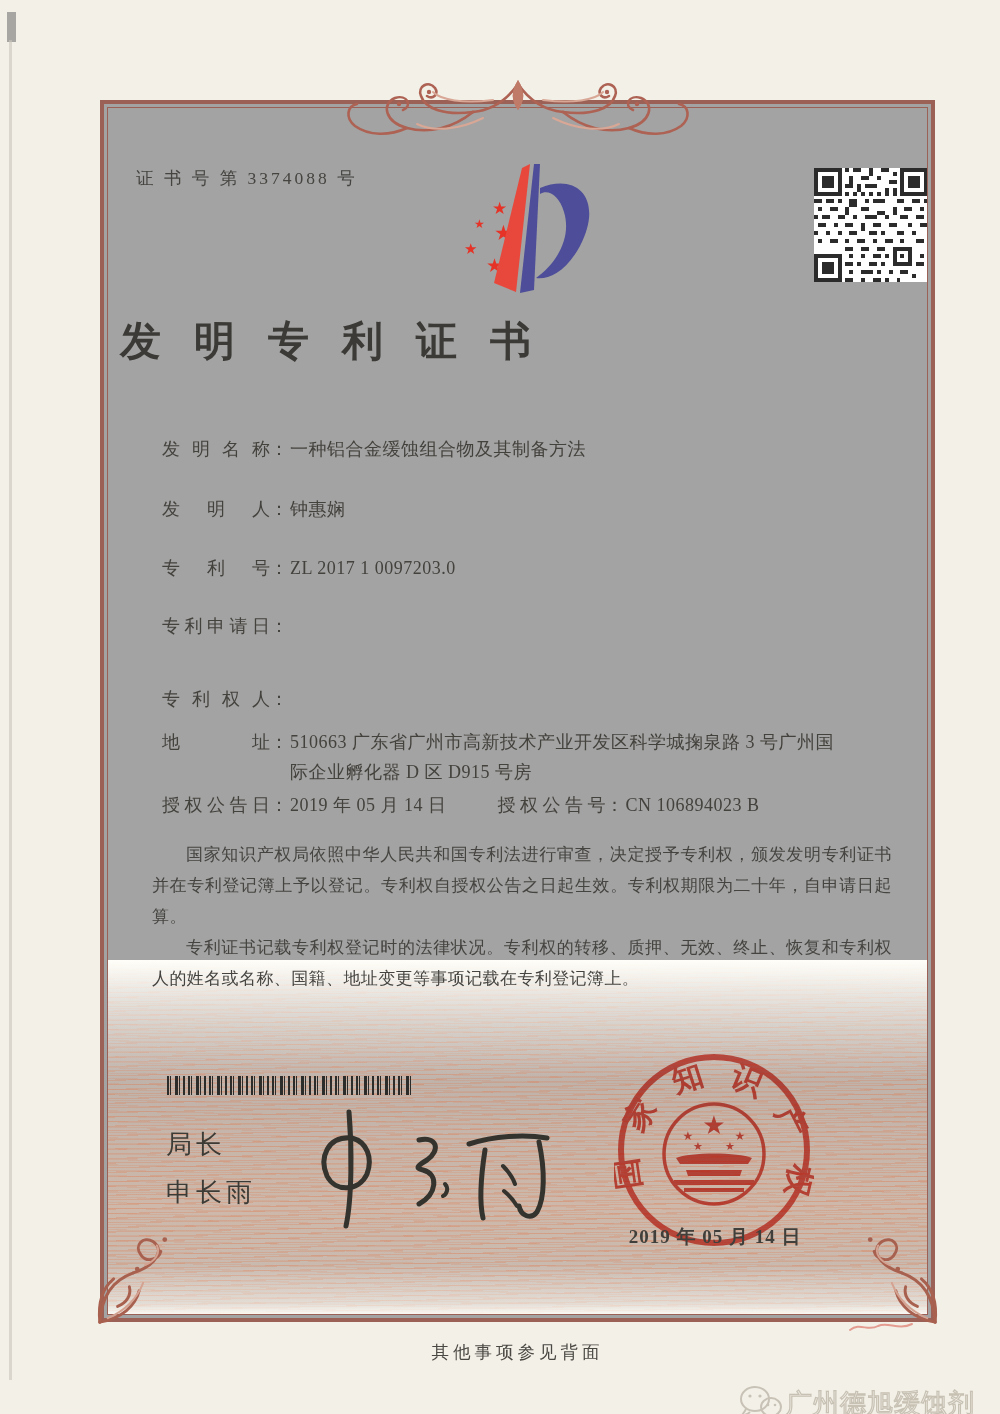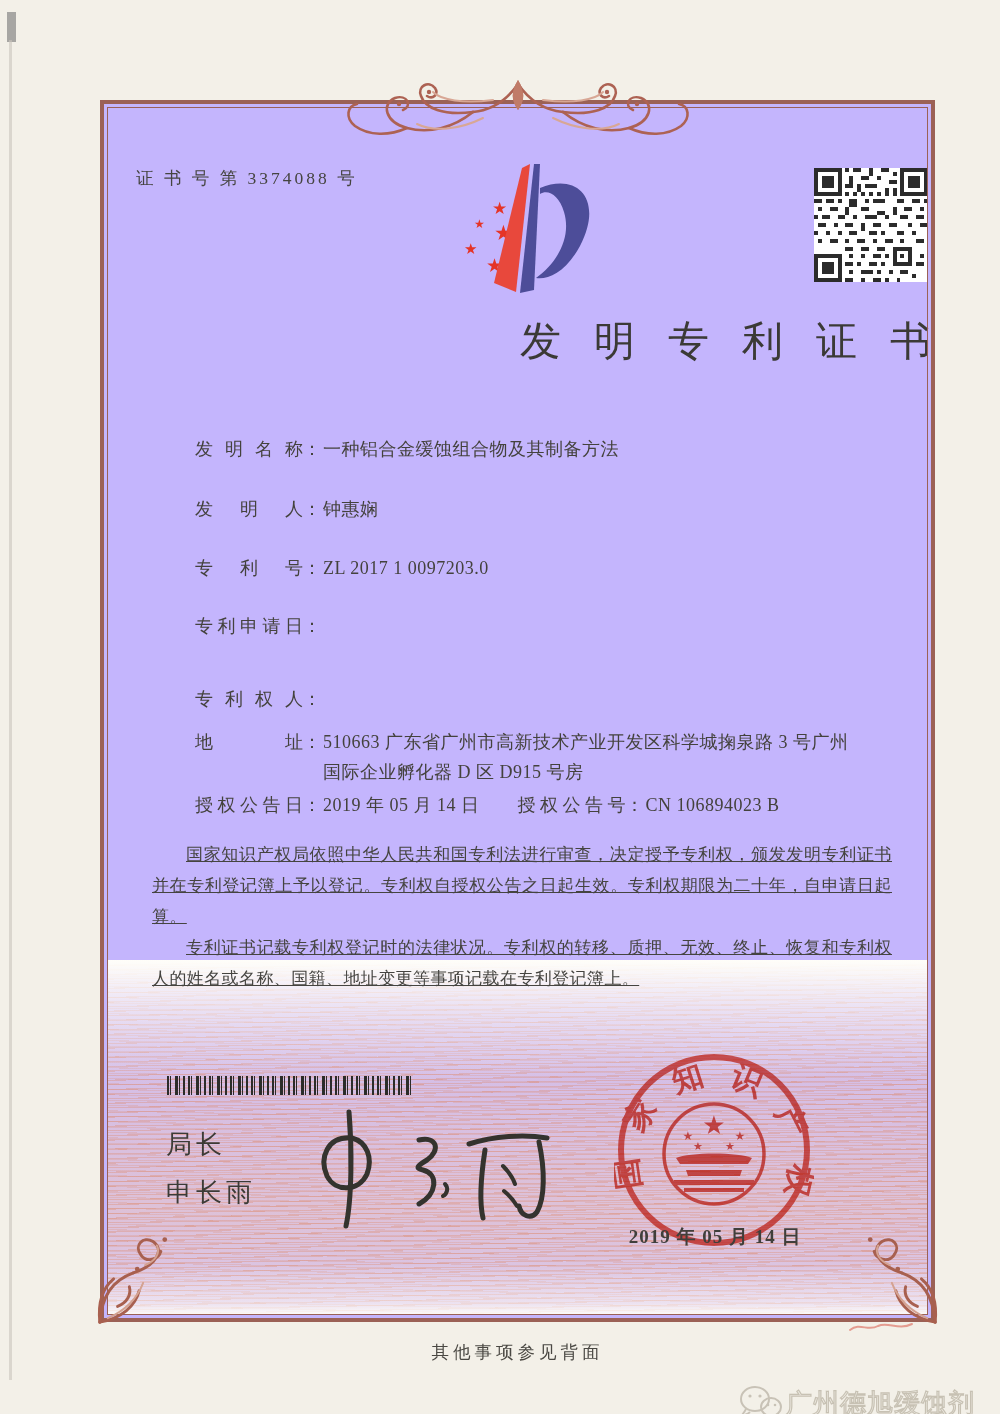--- a/index.html
+++ b/index.html
@@ -8,21 +8,21 @@
     background:#f3f0e8;
     font-family:"Liberation Serif","DejaVu Serif",serif;
     color:#413f3a;overflow:hidden;
   }
   .scan-strip{position:absolute;left:7px;top:12px;width:9px;height:30px;background:#8e8e8c;opacity:.75;}
   .scan-line{position:absolute;left:9px;top:40px;width:3px;height:1340px;background:#c9c5bd;opacity:.6;}
 
   
   .frame{
     position:absolute;left:100px;top:100px;width:835px;height:1222px;
-    border:4px solid #9b6156;background:#c4b5fd;box-sizing:border-box;
+    border:4px solid #9b6156;background:#a3a3a3;box-sizing:border-box;
   }
   .frame::after{
     content:"";position:absolute;inset:3px;border:1px solid #9b6156;pointer-events:none;z-index:3;
   }
   .texture{
     position:absolute;left:4px;right:4px;bottom:4px;top:856px;z-index:0;
     background:
       linear-gradient(180deg,#fffef9 0%,rgba(255,254,249,.55) 14%,rgba(255,254,249,0) 34%,rgba(255,254,249,0) 86%,rgba(255,254,249,.5) 97%,rgba(255,254,249,.9) 100%),
       repeating-linear-gradient(179deg,rgba(221,126,85,.30) 0 1.2px,rgba(255,242,231,0) 1.2px 4.6px),
       repeating-linear-gradient(181.2deg,rgba(221,126,85,.20) 0 1.2px,rgba(255,245,236,0) 1.2px 5.4px),
@@ -31,36 +31,36 @@
   .orn{position:absolute;z-index:4;}
   .orn-top{left:50%;top:-34px;transform:translateX(-50%);width:372px;height:76px;}
   .orn-bl{left:-12px;top:1108px;width:118px;height:118px;}
   .orn-br{right:-12px;top:1108px;width:118px;height:118px;transform:scaleX(-1);}
 
   
   .certno{position:absolute;left:32px;top:62px;font-size:17.5px;letter-spacing:3px;color:#454440;z-index:1;}
   .logo{position:absolute;left:348px;top:58px;width:158px;height:136px;z-index:1;}
   .qr{position:absolute;left:710px;top:64px;width:114px;height:114px;z-index:1;}
   .title{
-    position:absolute;left:0;right:0;top:210px;text-align:right;z-index:1;
-    font-size:41px;font-weight:400;color:#3b3a36;letter-spacing:33px;margin-right:-33px;text-indent:16px;
+    position:absolute;left:0;right:0;top:210px;text-align:left;z-index:1;
+    font-size:41px;font-weight:700;color:#3b3a36;letter-spacing:33px;margin-right:-33px;text-indent:16px;
   }
 
   
   .row{position:absolute;left:58px;right:80px;display:flex;align-items:flex-start;z-index:1;
        font-size:18px;line-height:30px;color:#44423d;}
-  .flabel{flex:none;width:108px;text-align:justify;text-align-last:justify;margin-left:33px;}
+  .flabel{flex:none;width:108px;text-align:justify;text-align-last:justify;}
   .fcolon{flex:none;width:20px;}
   .fvalue{flex:1 1 auto;letter-spacing:.5px;}
   .row.grant .fvalue{flex:none;}
-  .glabel2{margin-left:38px;}
+  .glabel2{margin-left:51px;}
 
   
   .paras{position:absolute;left:48px;width:740px;top:735px;z-index:1;
-         font-size:17px;line-height:31px;color:#454440;letter-spacing:.4px;text-align:justify;text-decoration:underline;}
+         font-size:17px;line-height:31px;color:#454440;letter-spacing:.4px;text-align:justify;}
   .paras p{margin:0;text-indent:2em;}
 
   
   .barcode{position:absolute;left:63px;top:972px;width:246px;height:19px;z-index:1;
     background:repeating-linear-gradient(90deg,
       #2c2c2a 0 2px,transparent 2px 3px,
       #2c2c2a 3px 4px,transparent 4px 8px,
       #2c2c2a 8px 11px,transparent 11px 12px,
       #2c2c2a 12px 13px,transparent 13px 16px,
       #2c2c2a 16px 18px,transparent 18px 21px);

